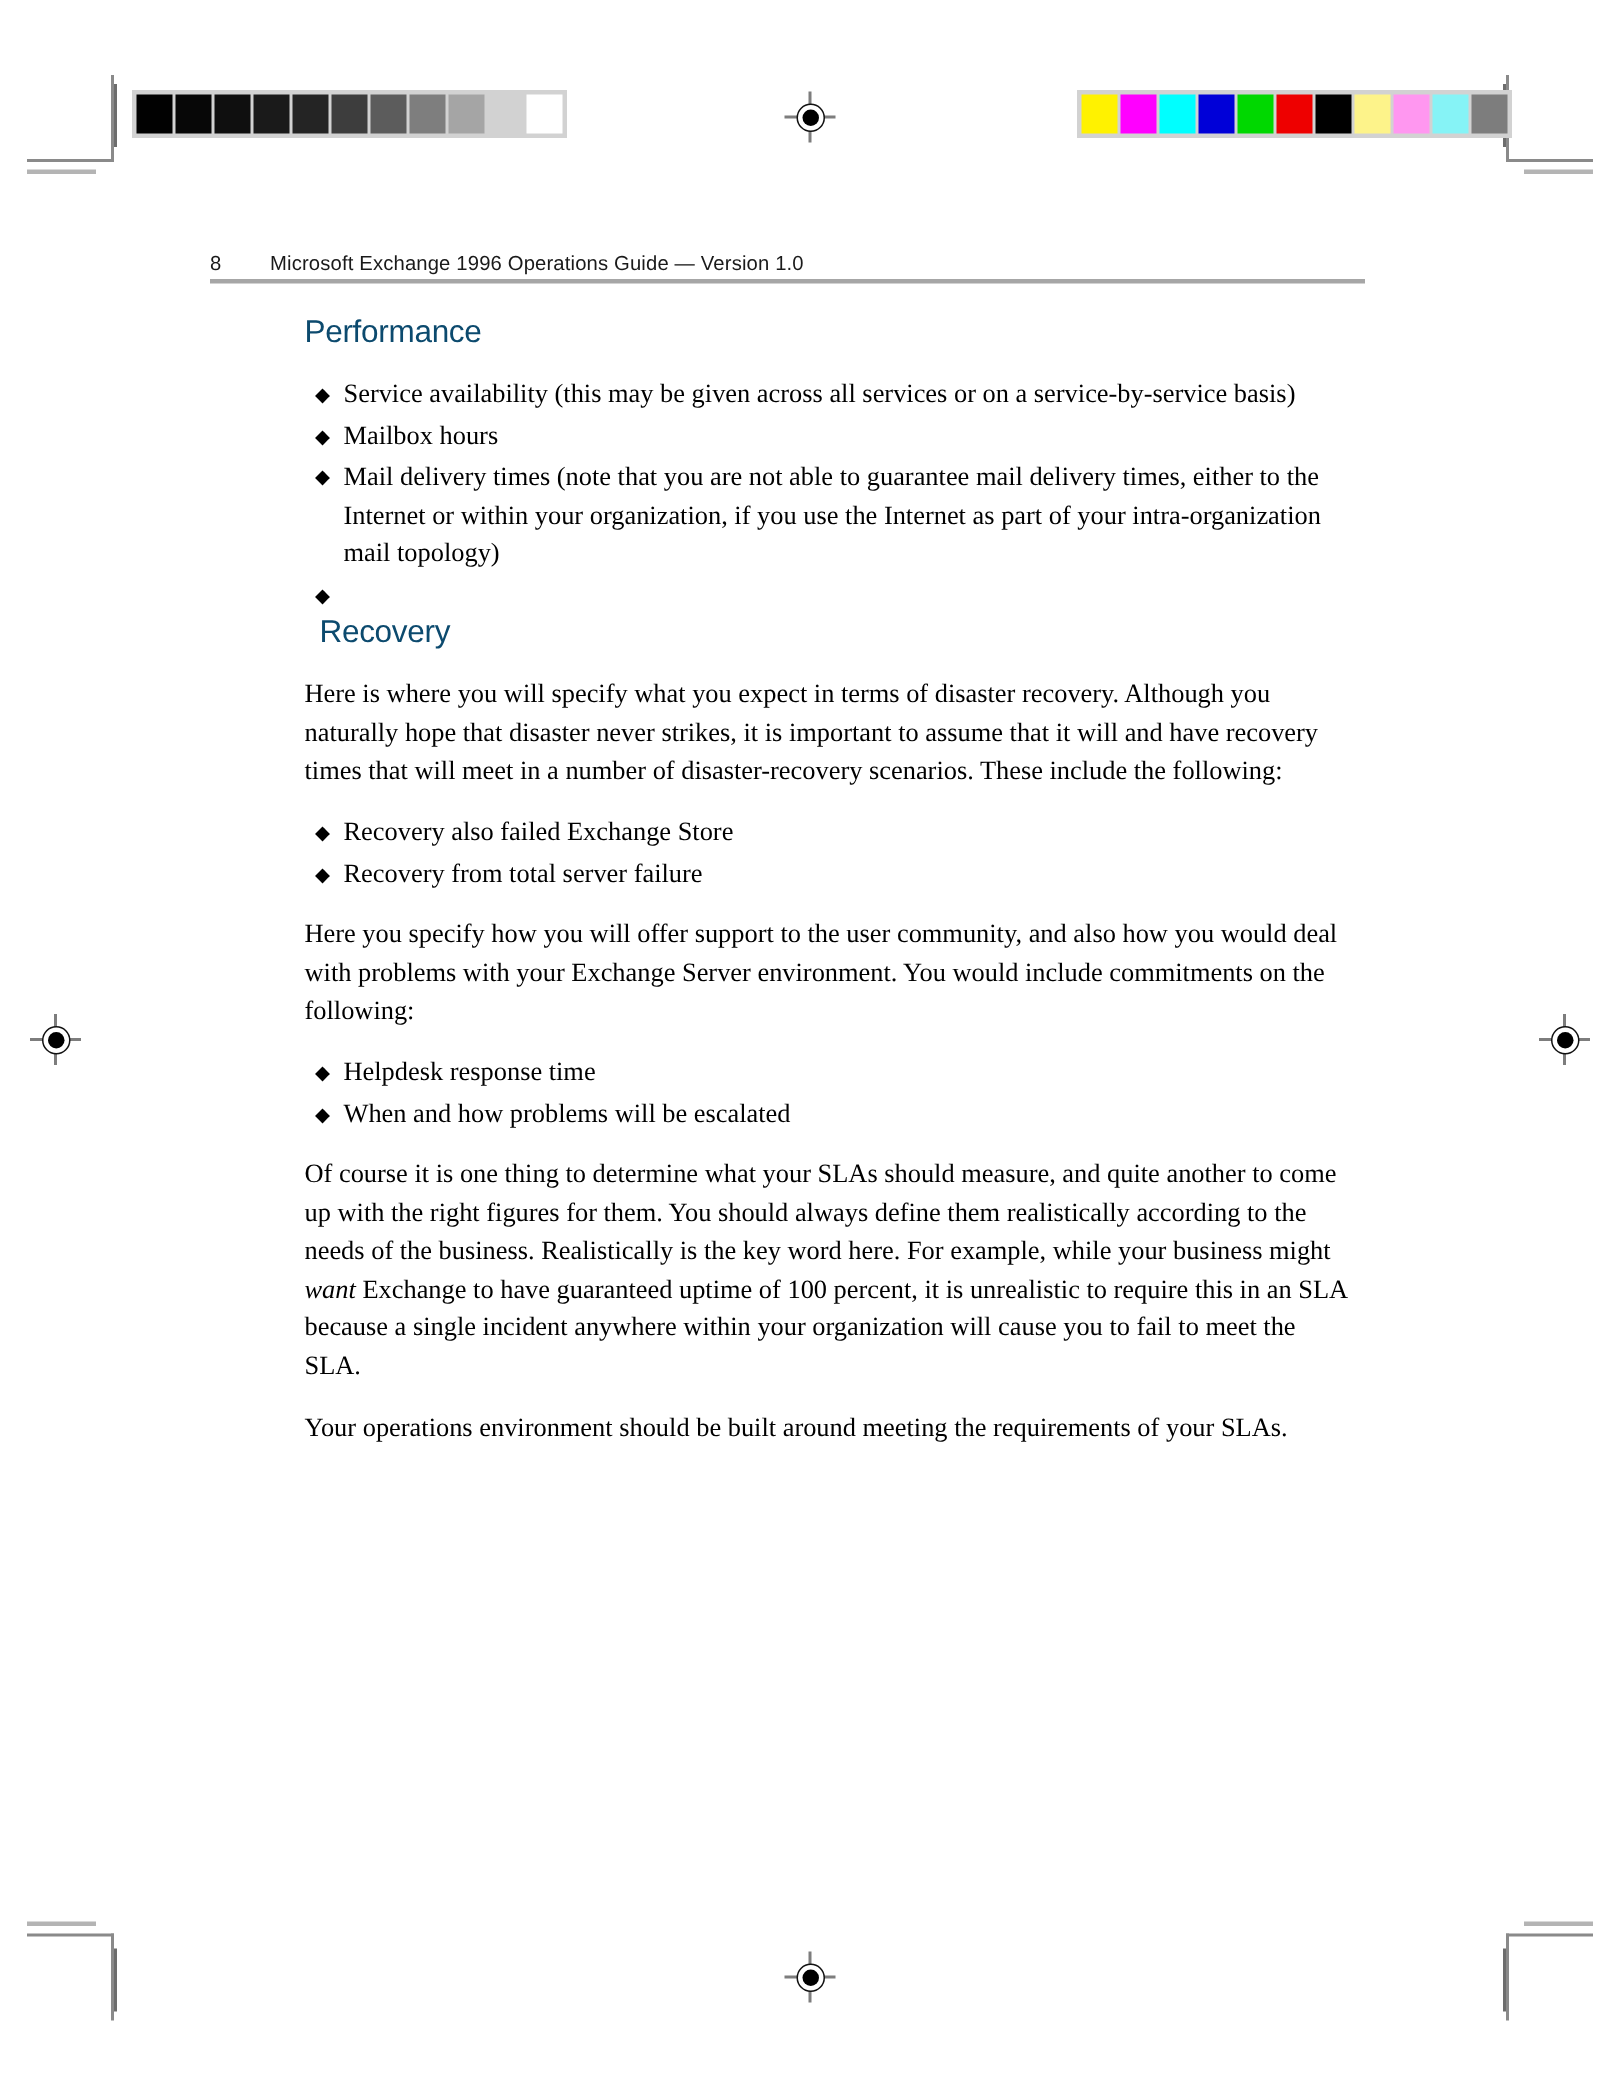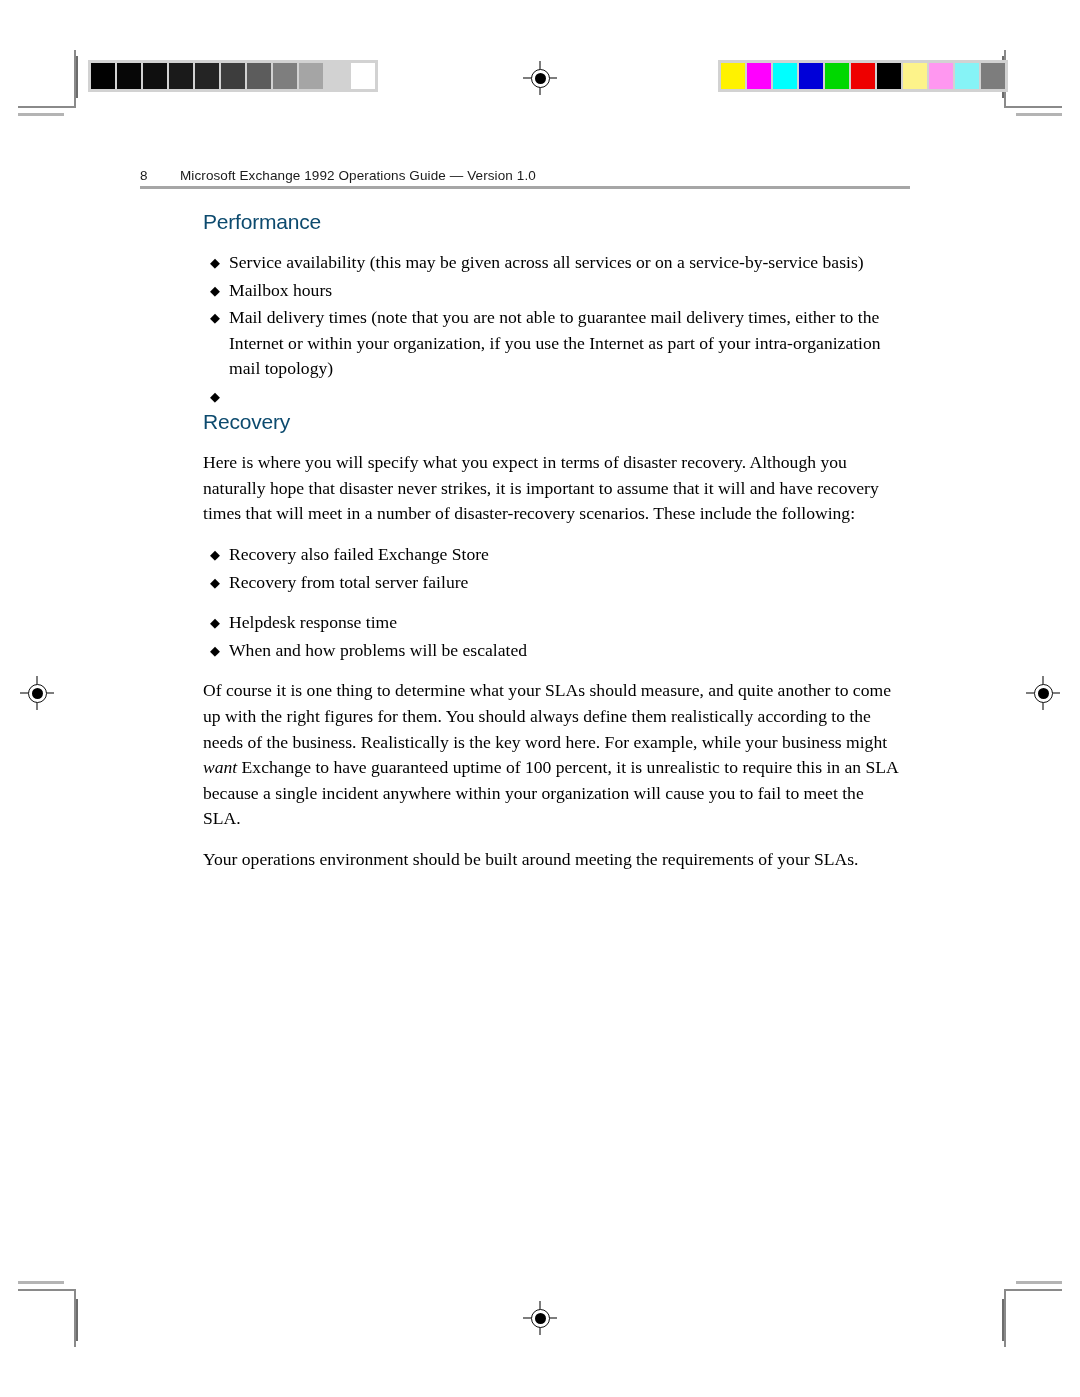--- a/index.html
+++ b/index.html
@@ -170,21 +170,21 @@
 
   h2.section-heading {
     font-family: "Liberation Sans", "DejaVu Sans", sans-serif;
     font-weight: 400;
     font-size: 21px;
     line-height: 1.1;
     letter-spacing: -0.2px;
     margin: 0 0 17px 0;
     color: #0c4a6e;
   }
-  .block + h2.section-heading { margin-top: 28px; }
+  .block + h2.section-heading { margin-top: 28px; margin-left: 10px; }
 
   p.body-par {
     font-size: 17.6px;
     line-height: 25.6px;
     margin: 0 0 15px 0;
     text-align: left;
     color: #000000;
   }
   p.body-par:last-child { margin-bottom: 0; }
 
@@ -276,21 +276,21 @@
       <span class="patch" style="background: rgb(0, 0, 0);"></span>
       <span class="patch" style="background: rgb(253, 243, 138);"></span>
       <span class="patch" style="background: rgb(255, 151, 240);"></span>
       <span class="patch" style="background: rgb(134, 243, 246);"></span>
       <span class="patch" style="background: rgb(125, 125, 125);"></span>
     </div>
 
   <div class="running-head">
     <div class="rh-row">
       <span class="page-number">8</span>
-      <span>Microsoft Exchange 1992 Operations Guide — Version 1.0</span>
+      <span>Microsoft Exchange 1996 Operations Guide — Version 1.0</span>
     </div>
     <div class="rh-rule"></div>
   </div>
 
   <div class="content" id="content">
       <h2 class="section-heading">Performance</h2>
       <div class="block">
         <ul class="bullets">
           <li><span class="bullet-glyph">◆</span><span>Service availability (this may be given across all services or on a service-by-service basis)</span></li>
           <li><span class="bullet-glyph">◆</span><span>Mailbox hours</span></li>
@@ -300,20 +300,21 @@
       </div>
       <h2 class="section-heading">Recovery</h2>
       <div class="block">
         <p class="body-par">Here is where you will specify what you expect in terms of disaster recovery. Although you naturally hope that disaster never strikes, it is important to assume that it will and have recovery times that will meet in a number of disaster-recovery scenarios. These include the following:</p>
         <ul class="bullets">
           <li><span class="bullet-glyph">◆</span><span>Recovery also failed Exchange Store</span></li>
           <li><span class="bullet-glyph">◆</span><span>Recovery from total server failure</span></li>
         </ul>
       </div>
       <div class="block">
+        <p class="body-par">Here you specify how you will offer support to the user community, and also how you would deal with problems with your Exchange Server environment. You would include commitments on the following:</p>
         <ul class="bullets">
           <li><span class="bullet-glyph">◆</span><span>Helpdesk response time</span></li>
           <li><span class="bullet-glyph">◆</span><span>When and how problems will be escalated</span></li>
         </ul>
       </div>
       <p class="body-par"><span>Of course it is one thing to determine what your SLAs should measure, and quite another to come up with the right figures for them. You should always define them realistically according to the needs of the business. Realistically is the key word here. For example, while your business might </span><em class="emphasis">want</em><span> Exchange to have guaranteed uptime of 100 percent, it is unrealistic to require this in an SLA because a single incident anywhere within your organization will cause you to fail to meet the SLA.</span></p>
       <p class="body-par">Your operations environment should be built around meeting the requirements of your SLAs.</p>
     </div>
 
 </div>

